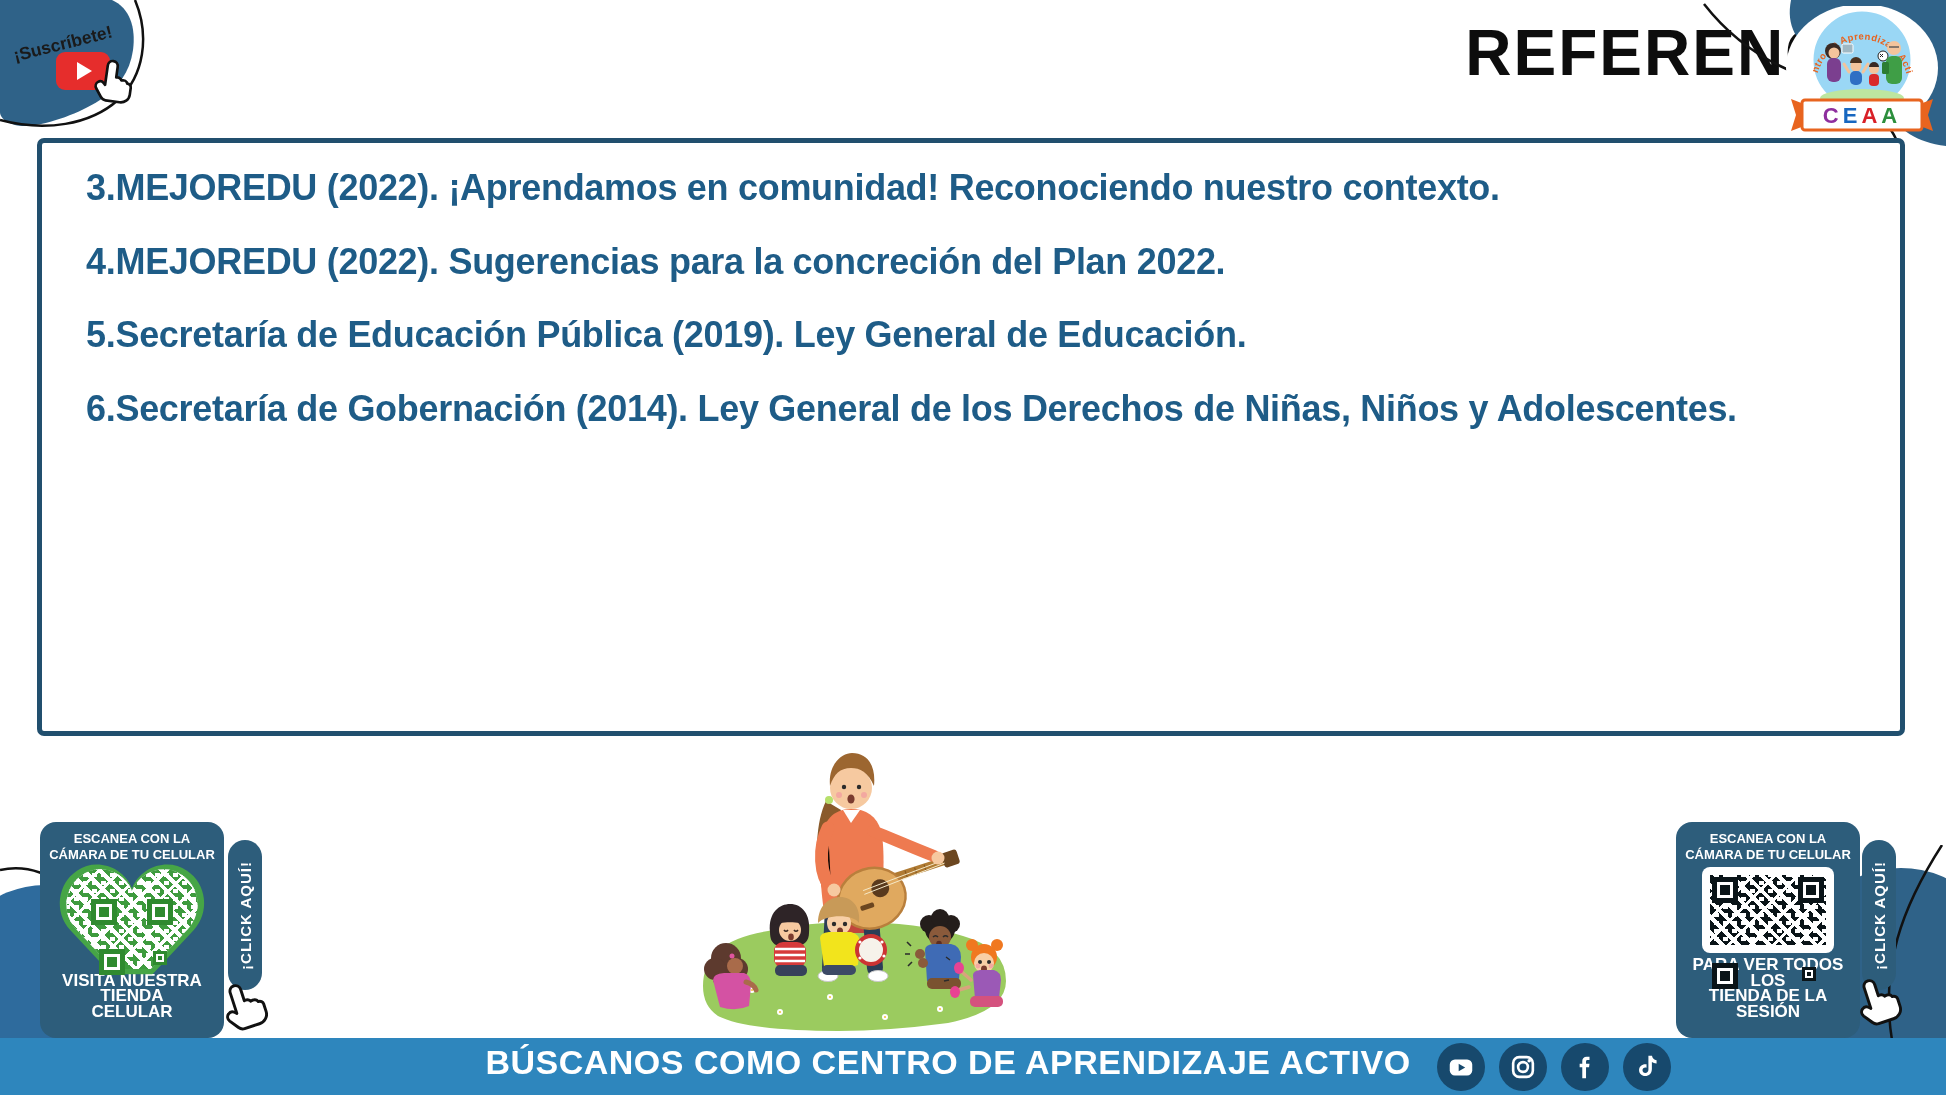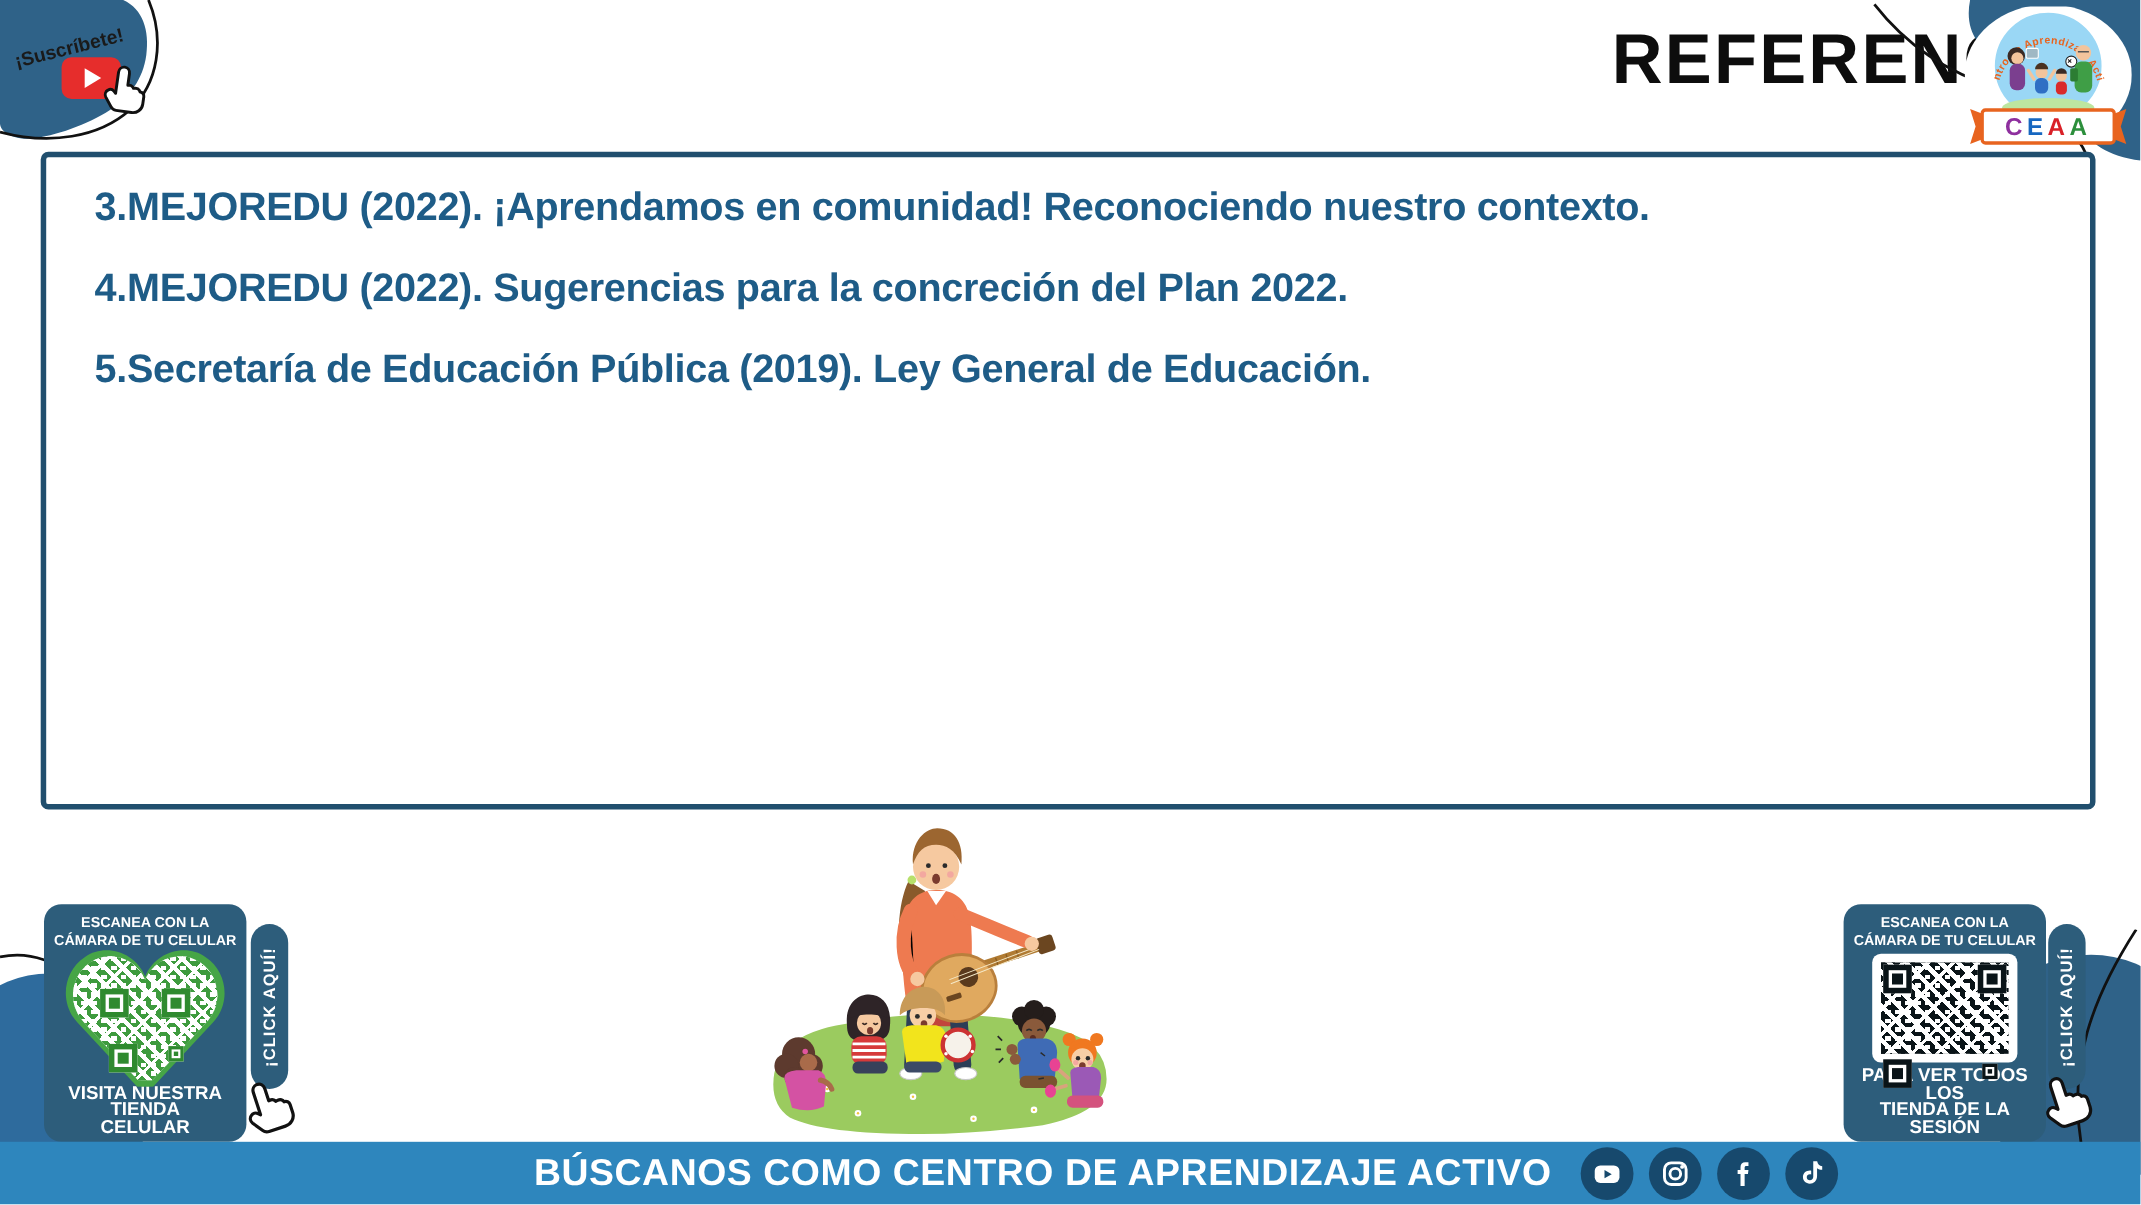--- a/index.html
+++ b/index.html
@@ -48,21 +48,21 @@
   
   .blob-bl{position:absolute;left:-55px;top:885px;width:200px;height:200px;border-radius:50%;
     background:#2E6B9D;z-index:1;}
   .blob-br{position:absolute;left:1796px;top:868px;width:210px;height:210px;border-radius:50%;
     background:#2F6288;z-index:1;}
   .line-bl{position:absolute;left:0;top:848px;z-index:1;}
   .line-br{position:absolute;left:1858px;top:845px;z-index:2;}
   
   .qr-card{
     position:absolute;top:822px;width:184px;height:216px;box-sizing:border-box;
-    background:#2D5D7B;border-radius:16px;z-index:3;padding:9px 8px 6px 8px;
+    background:#2D5D7B;border-radius:16px;z-index:3;padding:9px 8px 19px 8px;
     display:flex;flex-direction:column;align-items:center;
   }
   .qr-card.left{left:40px;}
   .qr-card.right{left:1676px;}
   .qr-header,.qr-footer{color:#fff;font-weight:800;text-align:center;font-size:13px;line-height:15.5px;}
   .qr-header span,.qr-footer span{display:block;}
   .qr-footer{margin-top:4px;font-size:17px;}
   
   .qr-bw{position:relative;width:132px;height:132px;background:#fff;border-radius:8px;margin-top:5px;}
   .qr-bw .noise{
@@ -105,21 +105,21 @@
     writing-mode:vertical-rl;transform:rotate(180deg);
     color:#fff;font-weight:800;font-size:15px;letter-spacing:1px;white-space:nowrap;
   }
   .cursor-bl{left:222px;top:980px;width:44px;transform:rotate(-18deg);}
   .cursor-br{left:1856px;top:975px;width:44px;transform:rotate(-18deg);}
   
   .banner{
     position:absolute;left:0;top:1038px;width:1946px;height:57px;background:#2E86BD;z-index:5;
     display:flex;align-items:center;justify-content:center;
   }
-  .banner-row{display:flex;align-items:center;gap:14px;transform:translateX(105px);}
+  .banner-row{display:flex;align-items:flex-start;gap:14px;transform:translateX(105px);}
   .banner-text{color:#fff;font-size:34px;font-weight:800;letter-spacing:0.5px;margin-right:12px;white-space:nowrap;}
   .soc{width:48px;height:48px;border-radius:50%;background:#17496D;display:flex;align-items:center;justify-content:center;}
   .soc svg{width:30px;height:30px;display:block;}
 </style>
 </head>
 <body>
 
 <svg class="decor-tl" viewBox="0 0 170 150">
   <path d="M0,0 L112,0 C130,8 136,28 133,50 C130,72 118,88 100,100 C80,113 50,124 28,126 C12,127 0,120 0,112 Z" fill="#2F6288"></path>
   <path d="M135,0 C150,36 144,76 118,100 C90,125 45,132 0,120" fill="none" stroke="#111" stroke-width="2.5"></path>
@@ -176,20 +176,21 @@
     <polygon points="134,98 147,93 142,109 147,125 134,120" fill="#E8641F"></polygon>
     <rect x="16" y="94" width="120" height="30" rx="3" fill="#fff" stroke="#E8641F" stroke-width="3"></rect>
     <text x="76" y="117" text-anchor="middle" font-size="22" font-weight="900" letter-spacing="4"><tspan fill="#8E2F9E">C</tspan><tspan fill="#1767C0">E</tspan><tspan fill="#D92027">A</tspan><tspan fill="#2C8F3C">A</tspan></text>
   </g>
 </svg>
 
 <div class="ref-box">
   <p class="ref-item"><span>3.</span><span>MEJOREDU (2022). ¡Aprendamos en comunidad! Reconociendo nuestro contexto.</span></p>
   <p class="ref-item"><span>4.</span><span>MEJOREDU (2022). Sugerencias para la concreción del Plan 2022.</span></p>
   <p class="ref-item"><span>5.</span><span>Secretaría de Educación Pública (2019). Ley General de Educación.</span></p>
+  <p class="ref-item justify"><span>6.</span><span>Secretaría de Gobernación (2014). Ley General de los Derechos de Niñas, Niños y Adolescentes.</span></p>
 </div>
 
 <svg class="illustration" viewBox="0 0 330 308">
 
   <path d="M15,260 Q15,215 80,205 Q120,196 165,196 Q230,196 275,210 Q318,222 318,255 Q318,285 260,297 Q200,305 150,305 Q60,305 30,290 Q15,280 15,260 Z" fill="#9BCB5F"></path>
   <g>
     <circle cx="92" cy="286" r="3" fill="#fff"></circle>
       <circle cx="92" cy="286" r="1.1" fill="#f0c53f"></circle>
     <circle cx="142" cy="271" r="3" fill="#fff"></circle>
       <circle cx="142" cy="271" r="1.1" fill="#f0c53f"></circle>

